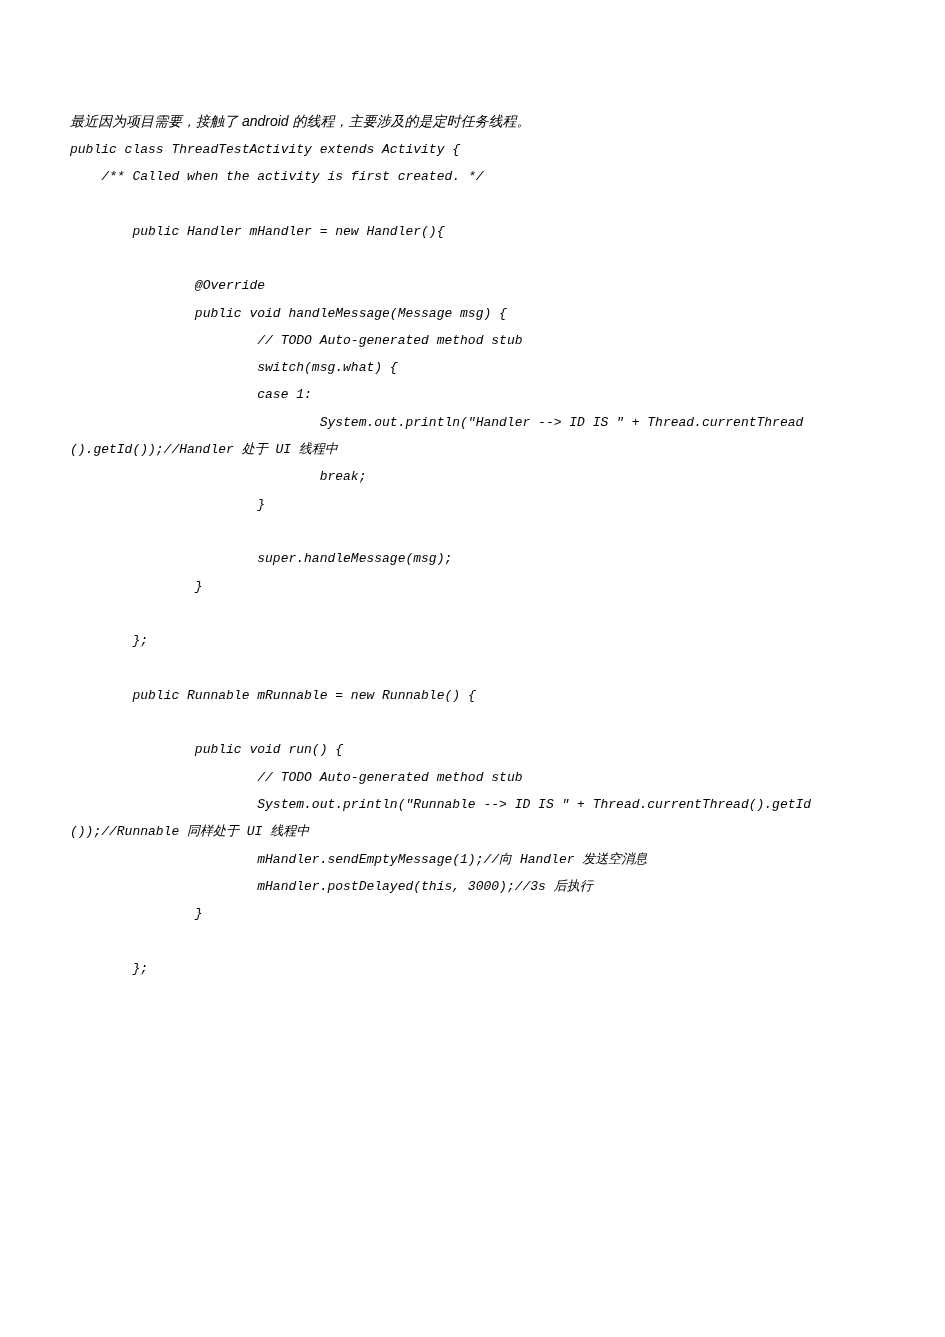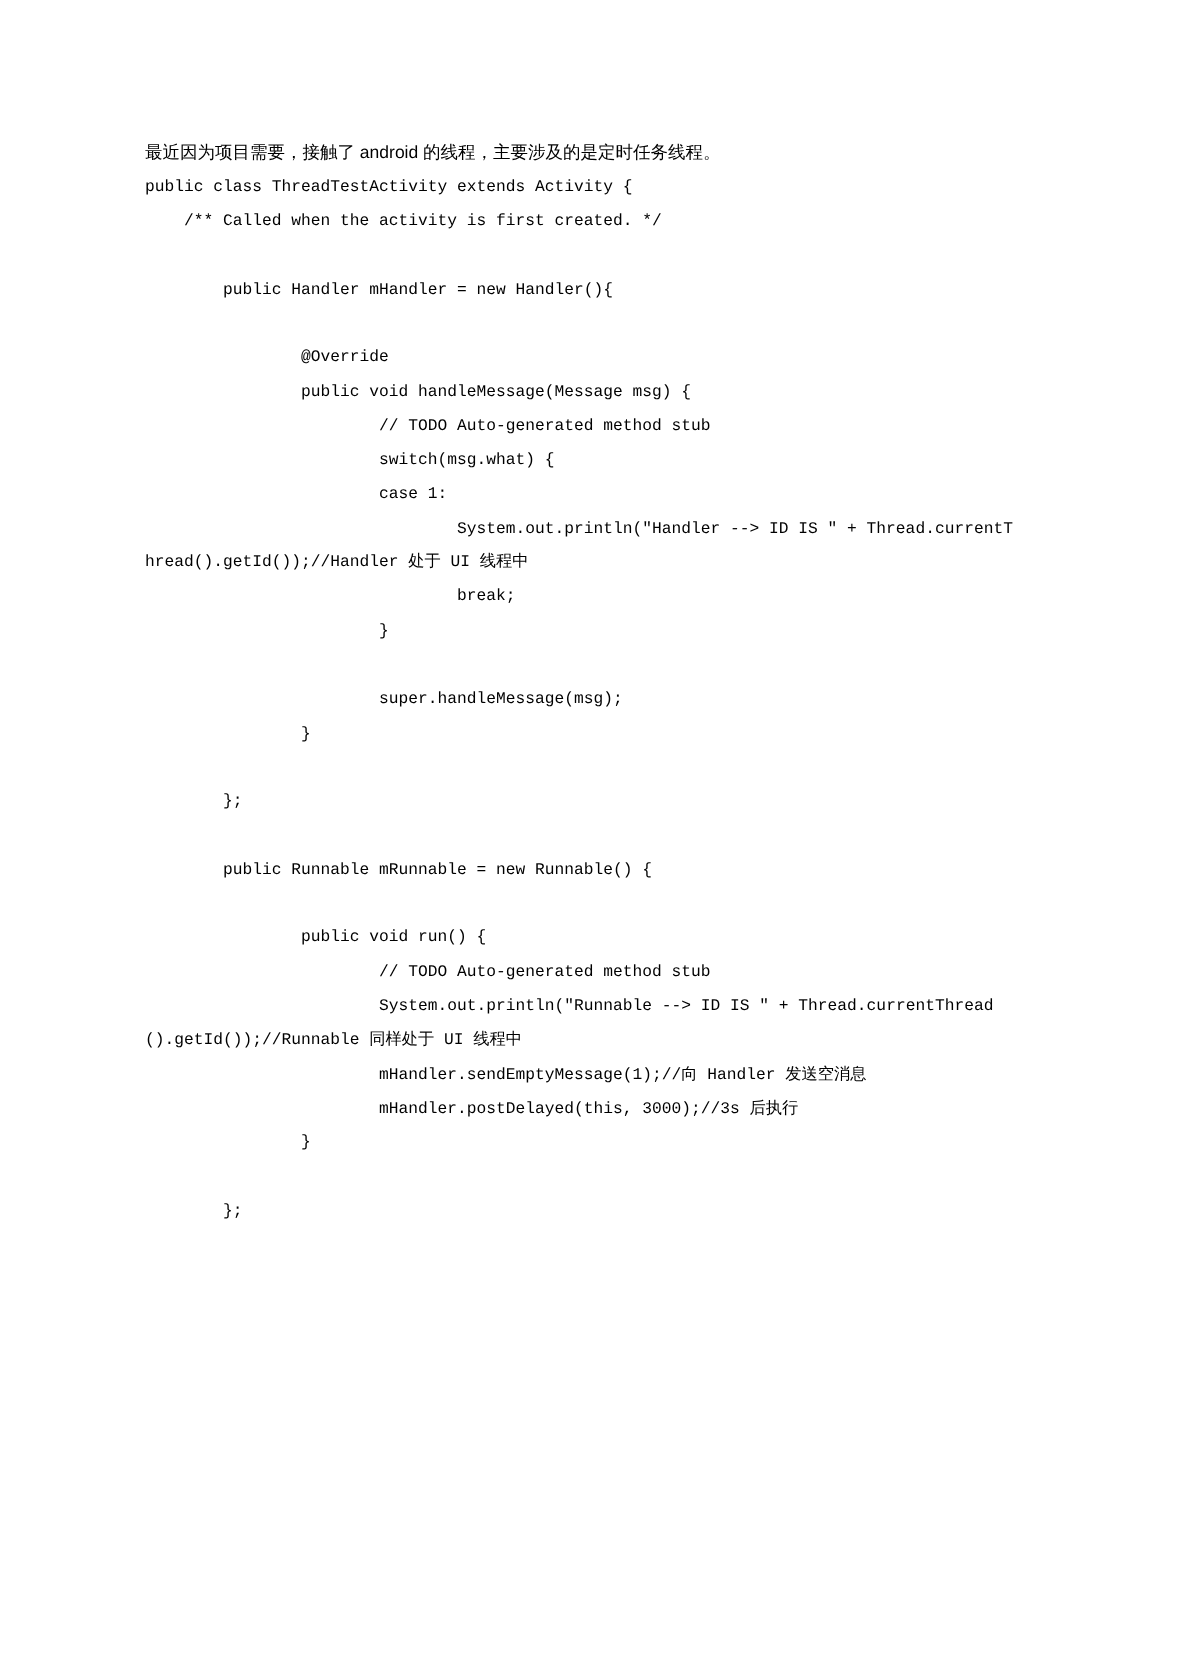--- a/index.html
+++ b/index.html
@@ -3,22 +3,23 @@
   <meta charset="utf-8">
   <style>
     body {
       margin: 0;
       padding: 0;
       background: #fff;
       font-family: "Microsoft YaHei", "SimSun", Arial, sans-serif;
       width: 945px;
     }
     .page {
-      padding: 110px 130px 100px 116px;
+      padding: 110px 130px 100px 70px;
       box-sizing: border-box;
+      font-style: italic;
     }
     .prose {
       font-size: 14px;
       line-height: 1.7;
       color: #000;
       margin-bottom: 2px;
     }
     .code {
       font-family: "NSimSun", "SimSun", "Courier New", monospace;
       font-size: 13px;

